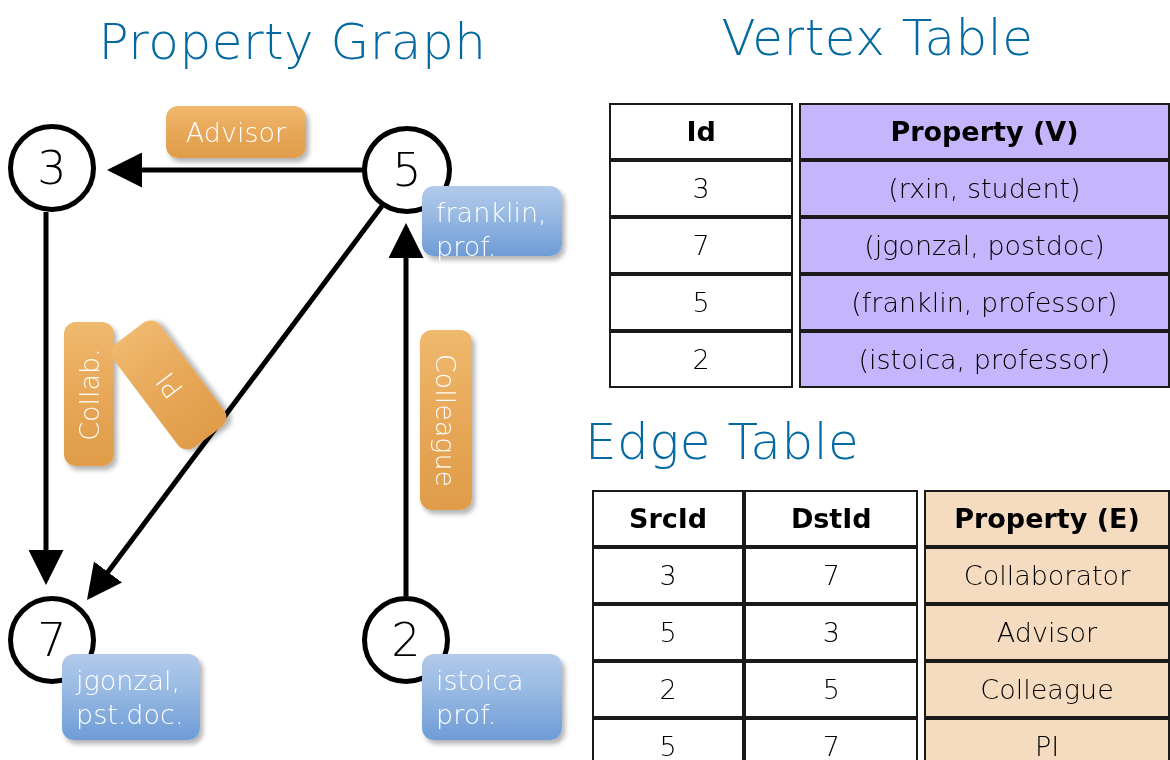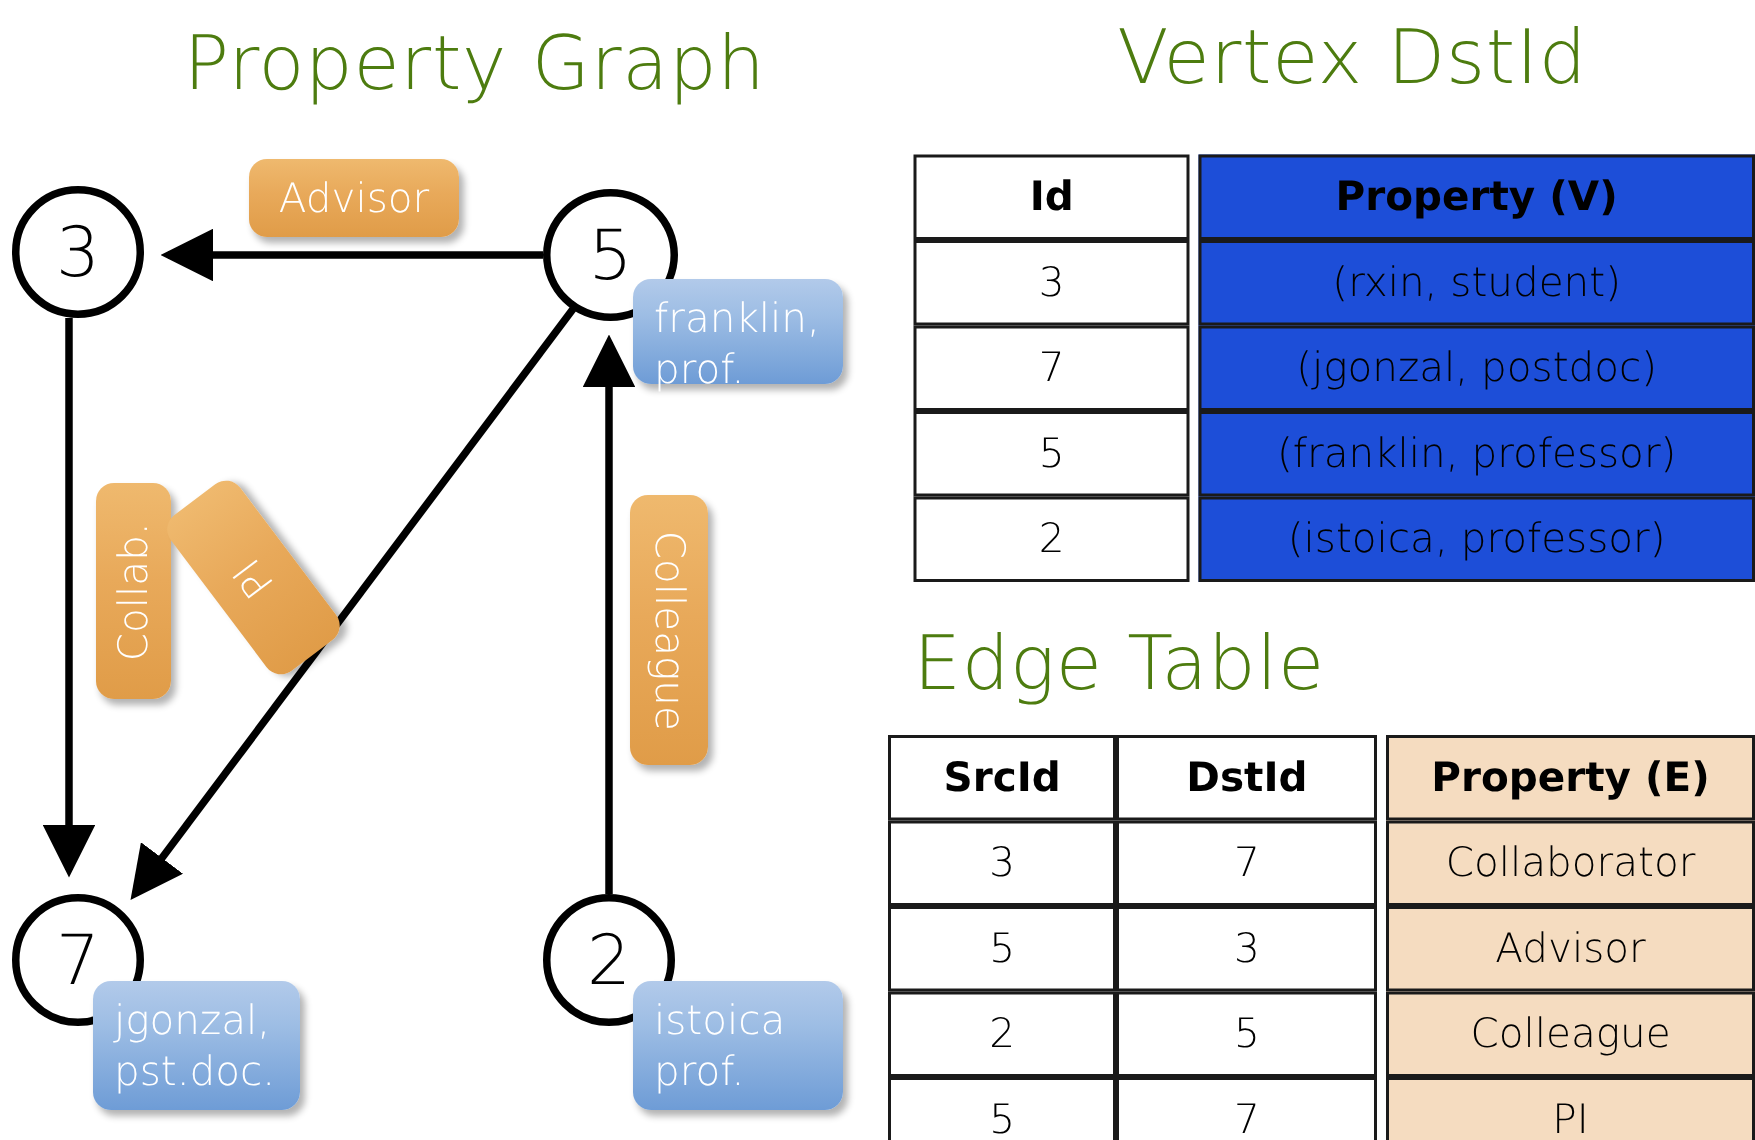--- a/index.html
+++ b/index.html
@@ -14,24 +14,23 @@
     overflow: hidden;
     font-family: "Liberation Sans", sans-serif;
     color: #000000;
   }
 
   
   .title {
     position: absolute;
     font-weight: 300;
     letter-spacing: 0.5px;
-    color: #4d7c0f;
+    color: #0369a1;
     white-space: nowrap;
     font-family: "DejaVu Sans", sans-serif;
-    padding-left: 24px;
   }
   #title-property-graph {
     left: 0; top: 12px; width: 585px;
     text-align: center;
     font-size: 50px;
     line-height: 60px;
   }
   #title-vertex-table {
     left: 585px; top: 8px; width: 585px;
     text-align: center;
@@ -162,34 +161,34 @@
   }
   .gap-col {
     border: none !important;
     width: 6px;
     padding: 0 !important;
   }
 
   
   #vertex-table { left: 592px; top: 103px; padding-left: 17px; }
   #vertex-table .c-id   { width: 190px; height: 53px; }
-  #vertex-table .c-prop { width: 382px; height: 53px; background: #1d4ed8; }
+  #vertex-table .c-prop { width: 382px; height: 53px; background: #c4b5fd; }
 
   
   #edge-table { left: 592px; top: 490px; }
   #edge-table .c-src  { width: 152px; height: 53px; }
   #edge-table .c-dst  { width: 175px; height: 53px; margin-top: 40px; }
   #edge-table .c-prop { width: 246px; height: 53px; background: #f5dcc0; }
 </style>
 </head>
 <body>
 
 <div class="title" id="title-property-graph">Property Graph</div>
 
-<div class="title" id="title-vertex-table">Vertex DstId</div>
+<div class="title" id="title-vertex-table">Vertex Table</div>
 
 <div class="title" id="title-edge-table">Edge Table</div>
 
 <div id="graph-panel">
 
   <svg id="graph-edges" viewBox="0 0 585 760">
     <defs>
       <marker id="arrowhead" markerWidth="7" markerHeight="7" refX="6" refY="3.5" orient="auto" markerUnits="strokeWidth">
         <path d="M0,0 L7,3.5 L0,7 z" fill="#000"></path>
       </marker>

